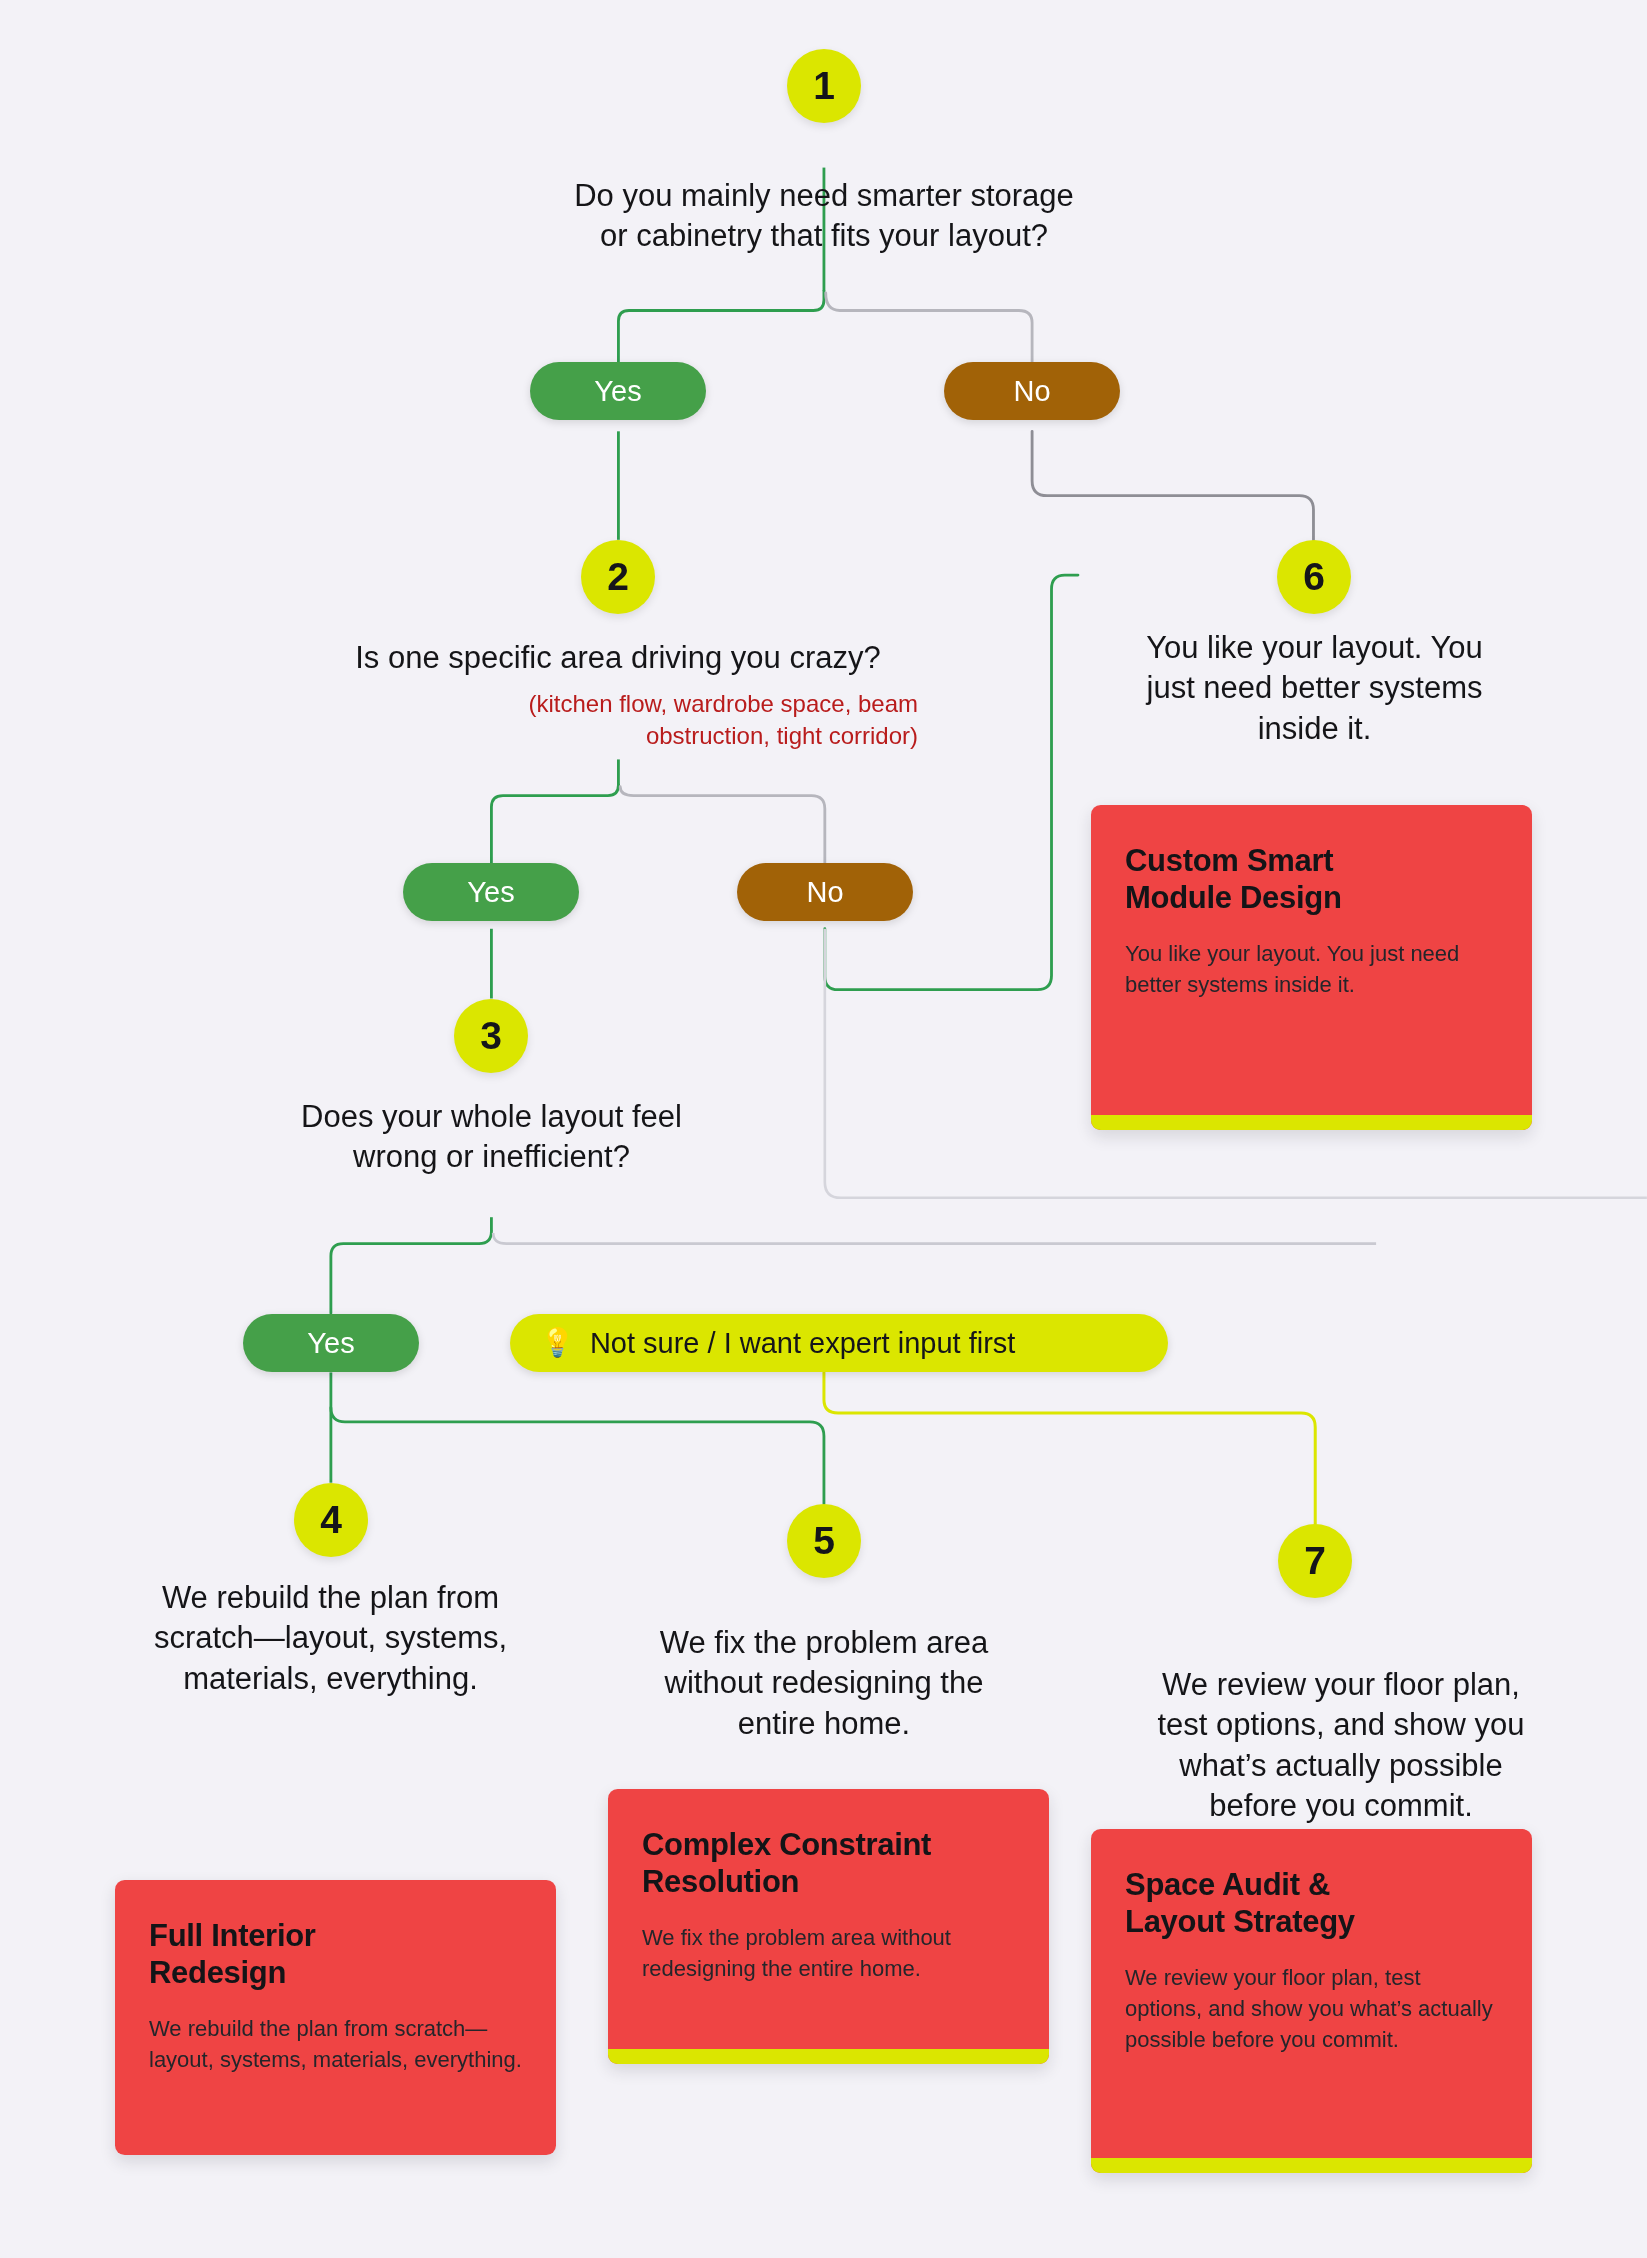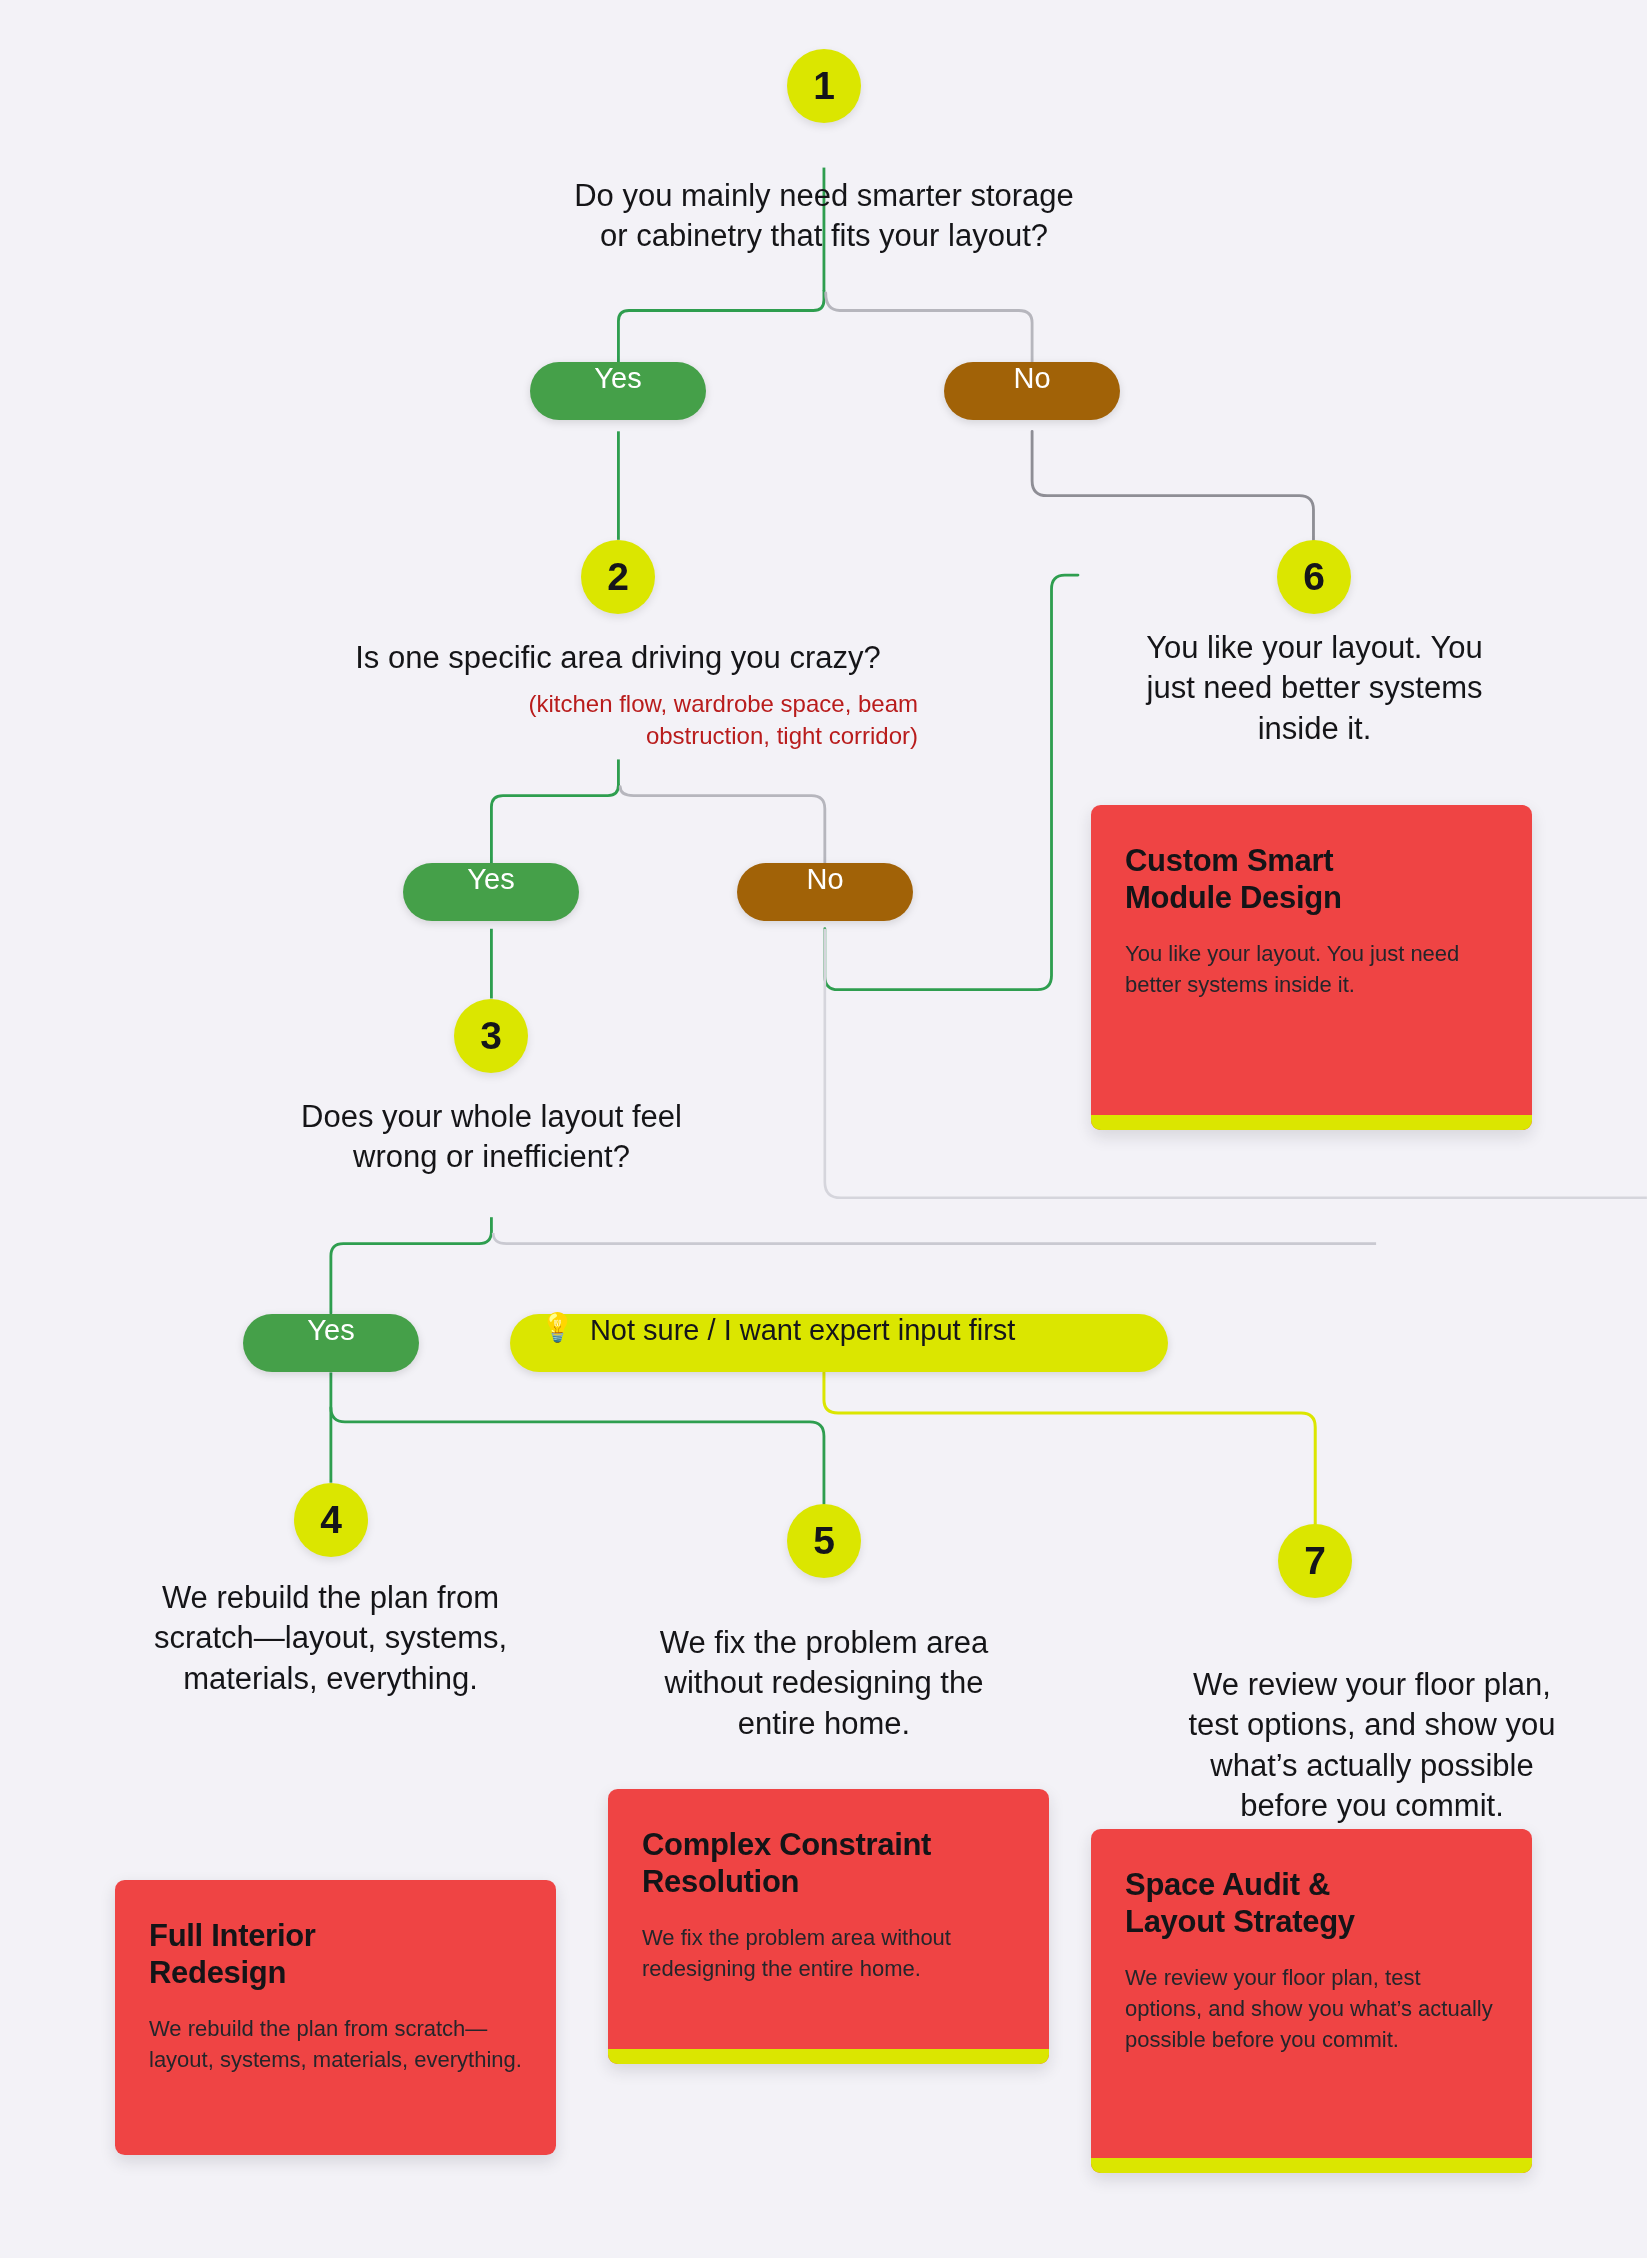--- a/index.html
+++ b/index.html
@@ -44,21 +44,21 @@
     line-height:1.32;
     color:#b91c1c;
     z-index:5;
   }
 
   
   .pill{
     position:absolute;
     height:58px;
     border-radius:29px;
-    display:flex;justify-content:center;
+    display:flex;align-items:center;justify-content:center;
     font-size:29px;
     box-shadow:0 2.6px 8px rgba(0,0,0,.13);
     z-index:6;
   }
   .pill-yes{background:#45a049;color:#ffffff;}
   .pill-no{background:#a16207;color:#ffffff;}
   .pill-maybe{
     background:#dbe600;color:#15151a;
     justify-content:flex-start;
     padding-left:30px;
@@ -195,21 +195,21 @@
   <div class="num" style="left:787px;top:1504px;">
     <span>5</span>
   </div>
   <div class="qtext" style="left:597px;top:1623px;width:454px;white-space:pre-line;">We fix the problem area
 without redesigning the
 entire home.</div>
 
   <div class="num" style="left:1278px;top:1524px;">
     <span>7</span>
   </div>
-  <div class="qtext" style="left:1158px;top:1665px;width:428px;white-space:pre-line;">We review your floor plan,
+  <div class="qtext" style="left:1127px;top:1665px;width:428px;white-space:pre-line;">We review your floor plan,
 test options, and show you
 what’s actually possible
 before you commit.</div>
 
   <div class="card" style="left:115px;top:1880px;width:441px;height:275px;align-items:center;">
     <div class="card-body">
       <div class="card-title" style="white-space:pre-line;">Full Interior
 Redesign</div>
       <p class="card-desc">We rebuild the plan from scratch—layout, systems, materials, everything.</p>
     </div>

